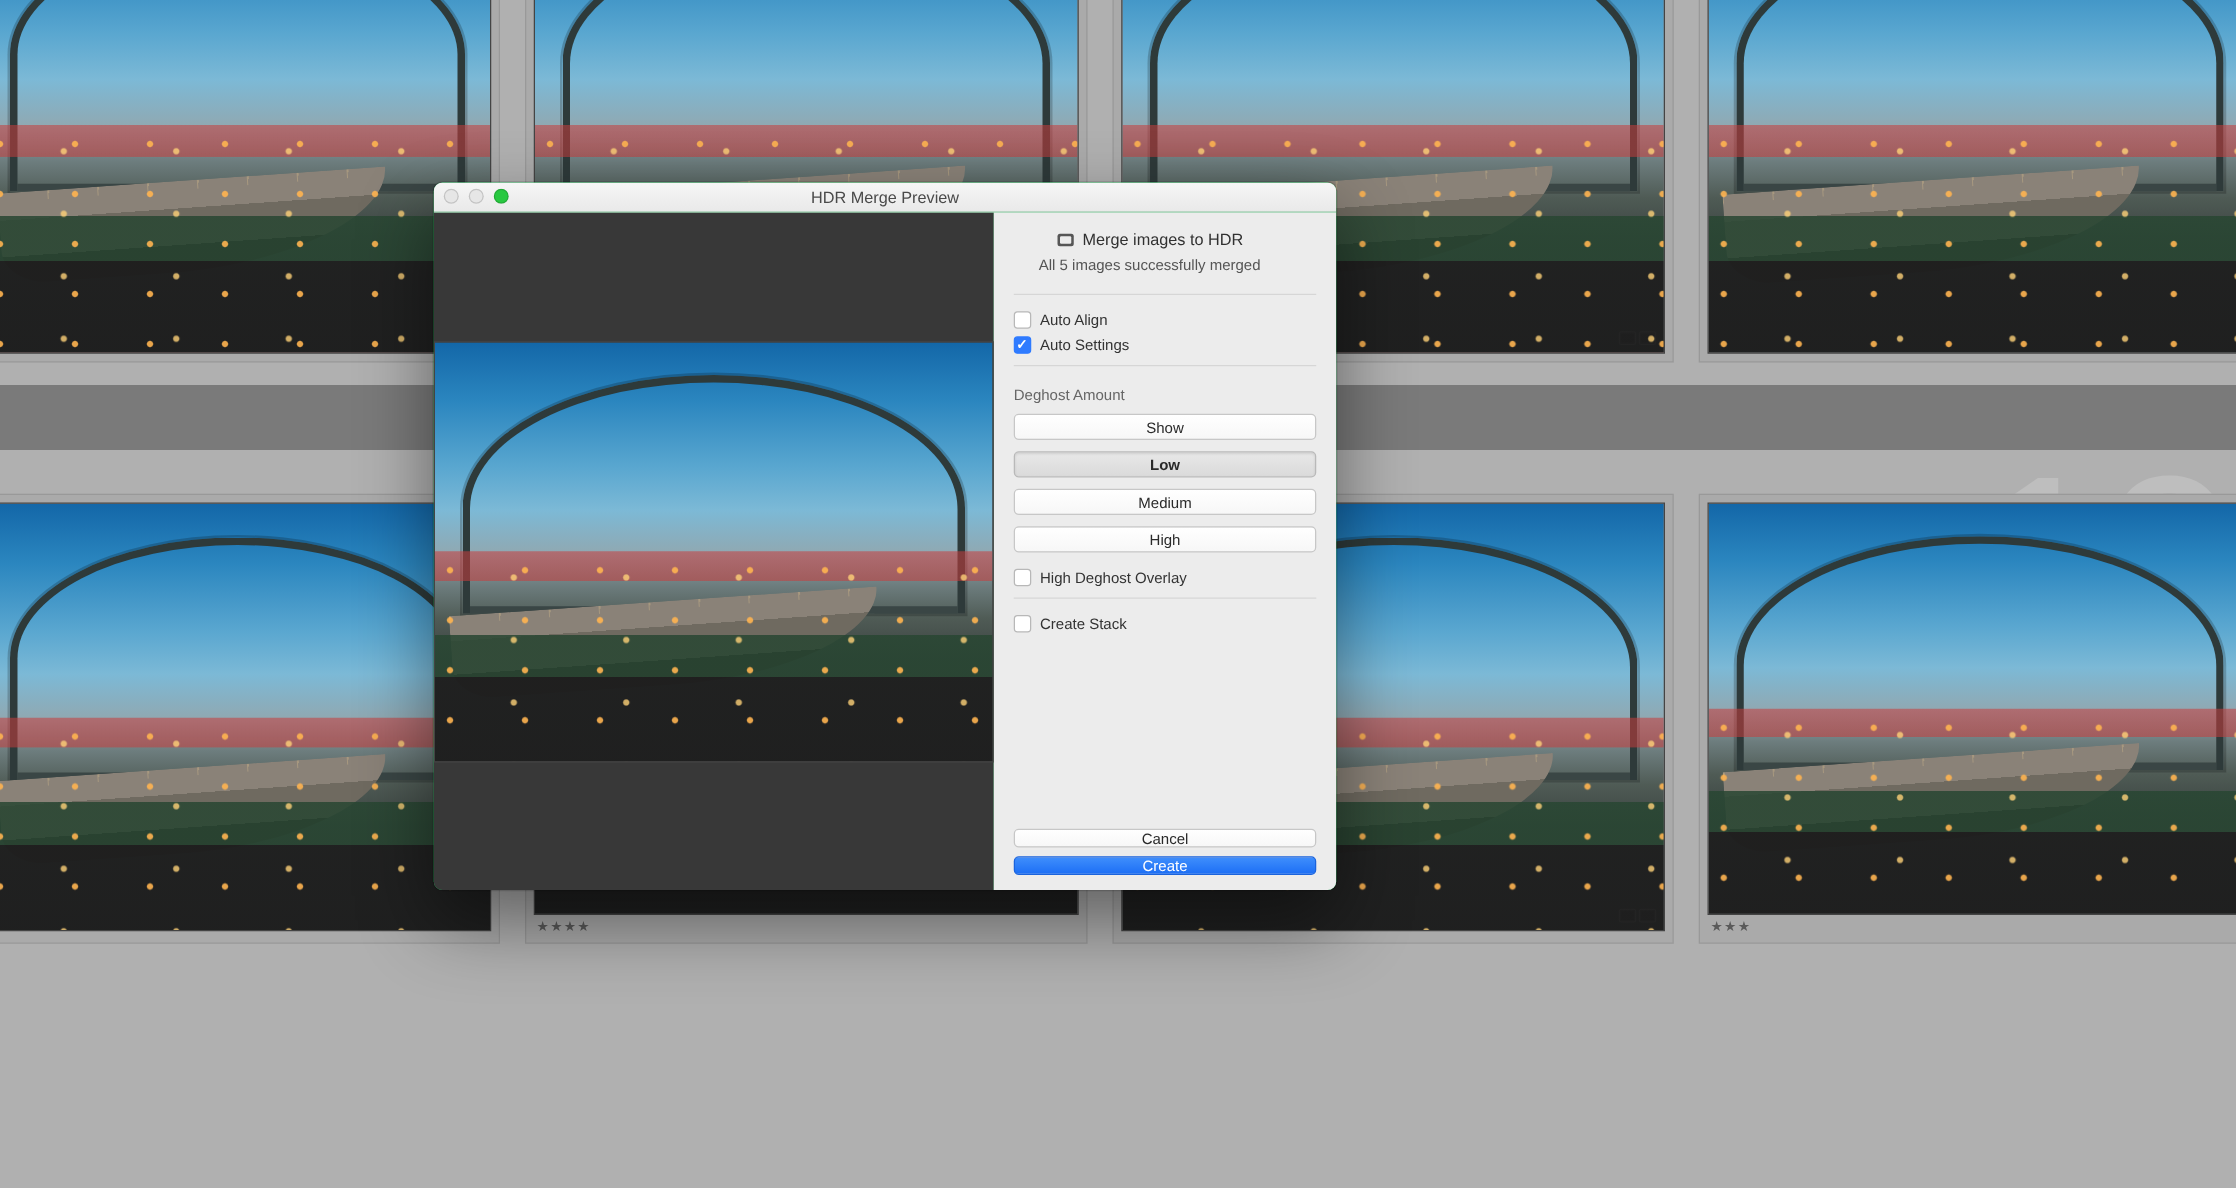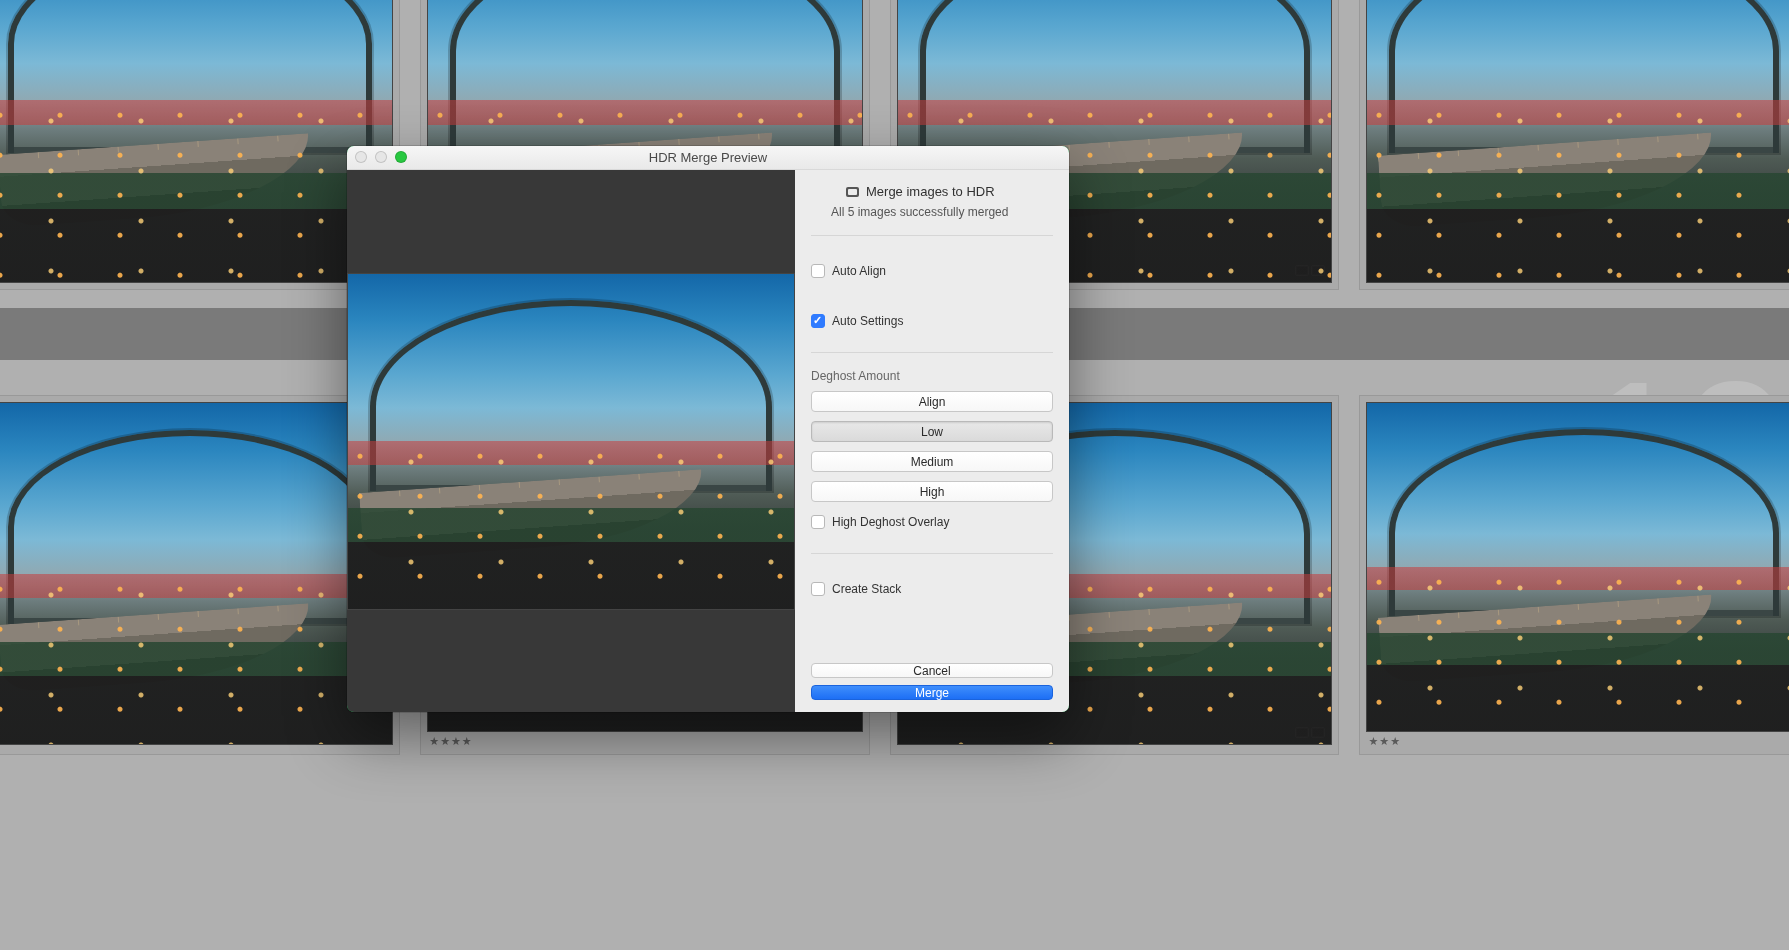--- a/index.html
+++ b/index.html
@@ -88,21 +88,21 @@
   .side-pane { flex:1; background:#ececec; padding:14px 16px 12px; display:flex; flex-direction:column; font-size:13px; color:#333; }
 
   .header-row { display:flex; align-items:flex-start; gap:7px; margin-bottom:6px;padding-left:35px; }
   .hdr-icon { width:13px; height:10px; margin-top:3px; background:#565656; border-radius:2px; position:relative; }
   .hdr-icon::after{ content:""; position:absolute; inset:2px; background:#ececec; border-radius:1px; }
   .header-title { font-size:13px; color:#313131; }
   .header-sub { font-size:12px; color:#555; padding-left:20px; margin-bottom:10px; }
 
   .hr { height:1px; background:#d6d6d6; margin:6px 0 10px; }
 
-  .chk-row { display:flex; align-items:center; gap:7px; font-size:12px; color:#333; margin:18px 0; }
+  .chk-row { display:flex; align-items:center; gap:7px; font-size:12px; color:#333; margin:3px 0; }
   .chk {
     appearance:none;
     -webkit-appearance:none;
     width:14px; height:14px;
     border:1px solid #b8b8b8;
     border-radius:3px;
     background:#fff;
     position:relative;
     cursor:pointer;
   }
@@ -129,20 +129,21 @@
     border-radius:4px;
     font-size:12px;
     color:#2a2a2a;
     margin-bottom:9px;
     cursor:pointer;
   }
   .opt-btn.selected {
     background:linear-gradient(#e8e8e8,#dadada);
     border-color:#b9b9b9;
     box-shadow: inset 0 1px 2px rgba(0,0,0,.12);
+    font-weight: bold;
   }
 
   .spacer { flex:1; }
 
   .footer-btn {
     width:100%;
     height:15px;
     border-radius:4px;
     font-size:12px;
     margin-top:7px;
@@ -252,36 +253,36 @@
       </label>
       <label class="chk-row">
         <input type="checkbox" class="chk" checked="" style="">
         <span>Auto Settings</span>
       </label>
 
       <div class="hr"></div>
 
       <div class="section-label">Deghost Amount</div>
 
-      <button class="opt-btn">Align</button>
+      <button class="opt-btn">Show</button>
       <button class="opt-btn selected">Low</button>
       <button class="opt-btn">Medium</button>
       <button class="opt-btn">High</button>
 
       <label class="chk-row" style="margin-top:4px">
         <input type="checkbox" class="chk" style="">
         <span>High Deghost Overlay</span>
       </label>
 
       <div class="hr"></div>
 
       <label class="chk-row">
         <input type="checkbox" class="chk" style="">
         <span>Create Stack</span>
       </label>
 
       <div class="spacer"></div>
 
       <button class="footer-btn">Cancel</button>
-      <button class="footer-btn primary">Merge</button>
+      <button class="footer-btn primary">Create</button>
     </div>
   </div>
 </div>
 
 </body></html>

